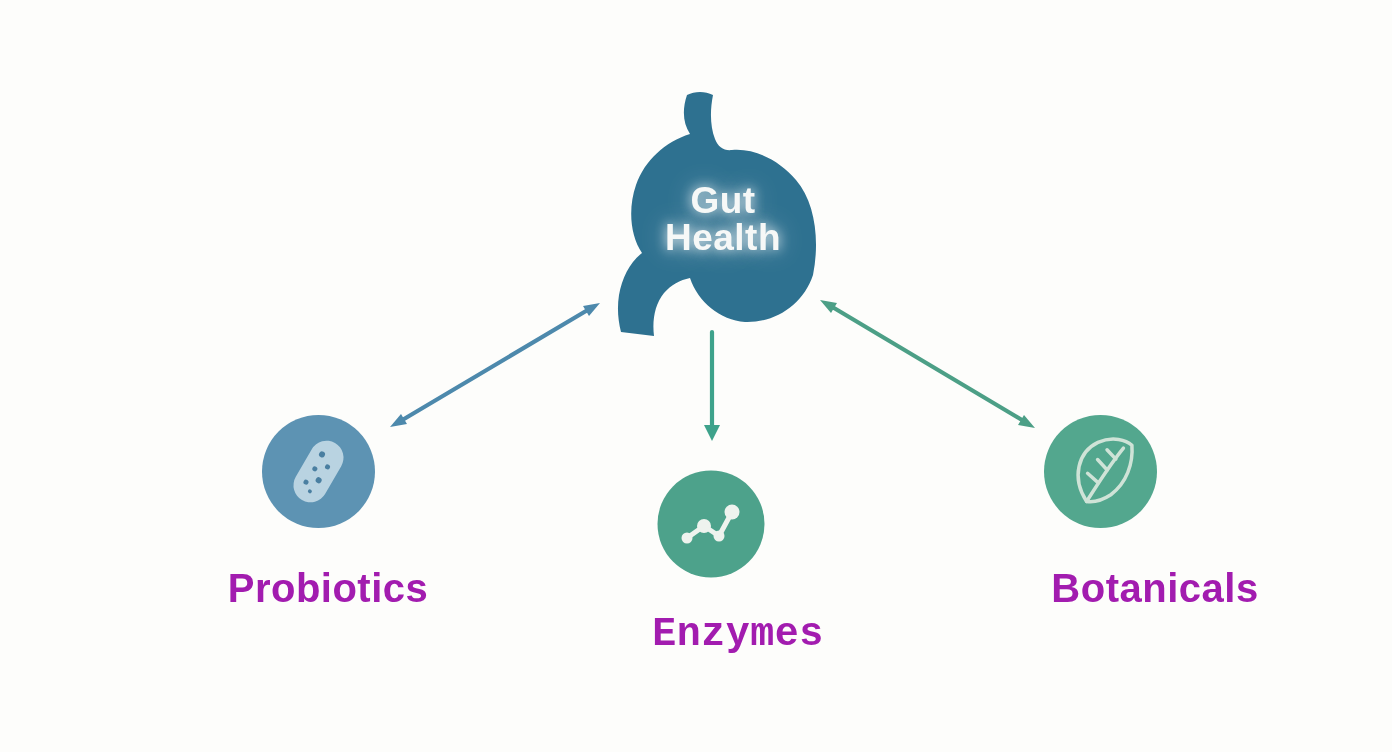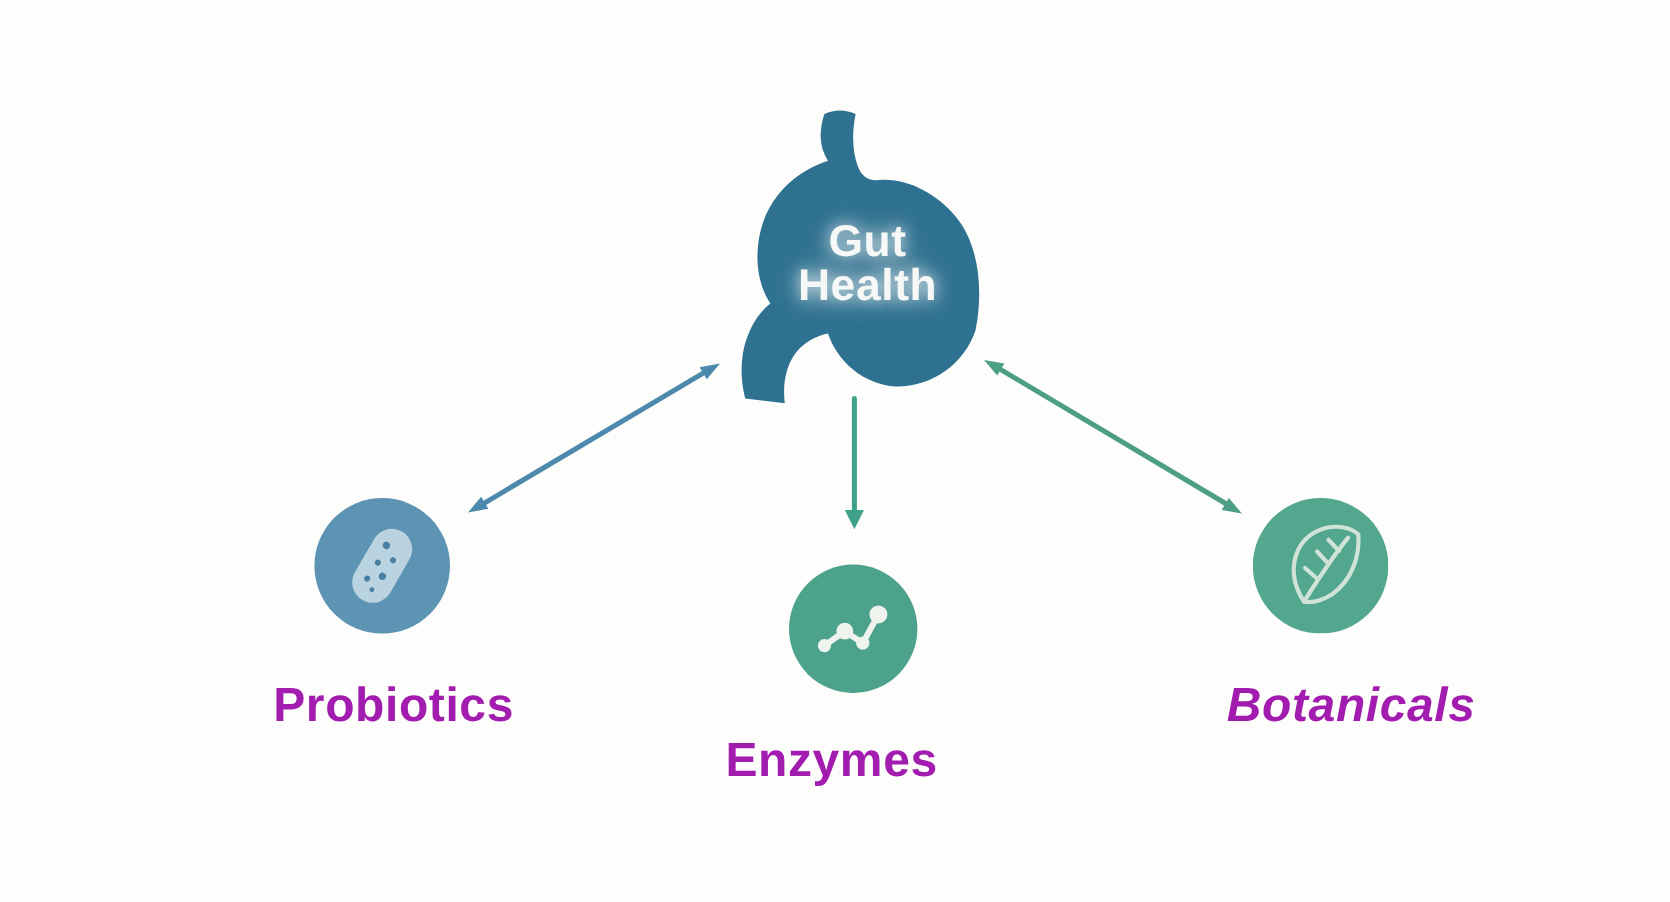--- a/index.html
+++ b/index.html
@@ -33,22 +33,22 @@
   .node-label {
     position: absolute;
     width: 260px;
     text-align: center;
     font-weight: 700;
     font-size: 40px;
     letter-spacing: 0.5px;
     color: #a21caf;
   }
   .label-probiotics { left: 198px; top: 566px; }
-  .label-enzymes   { left: 563px; top: 612px; }
-  .label-botanicals{ left: 996px; top: 566px; font-style: italic; }
+  .label-enzymes   { left: 608px; top: 612px; font-family: Liberation Mono, monospace; }
+  .label-botanicals{ left: 1025px; top: 566px; }
 </style>
 </head>
 <body>
 
 <div class="canvas">
 
   <svg class="abs" style="left:0;top:0;" width="1392" height="752" viewBox="0 0 1392 752">
     <g>
       <line x1="586" y1="311" x2="404" y2="419" stroke-width="4.2" stroke-linecap="round" stroke="#4d89ac"></line>
       <polygon points="600,303 583,306 589,316" fill="#4d89ac"></polygon>

